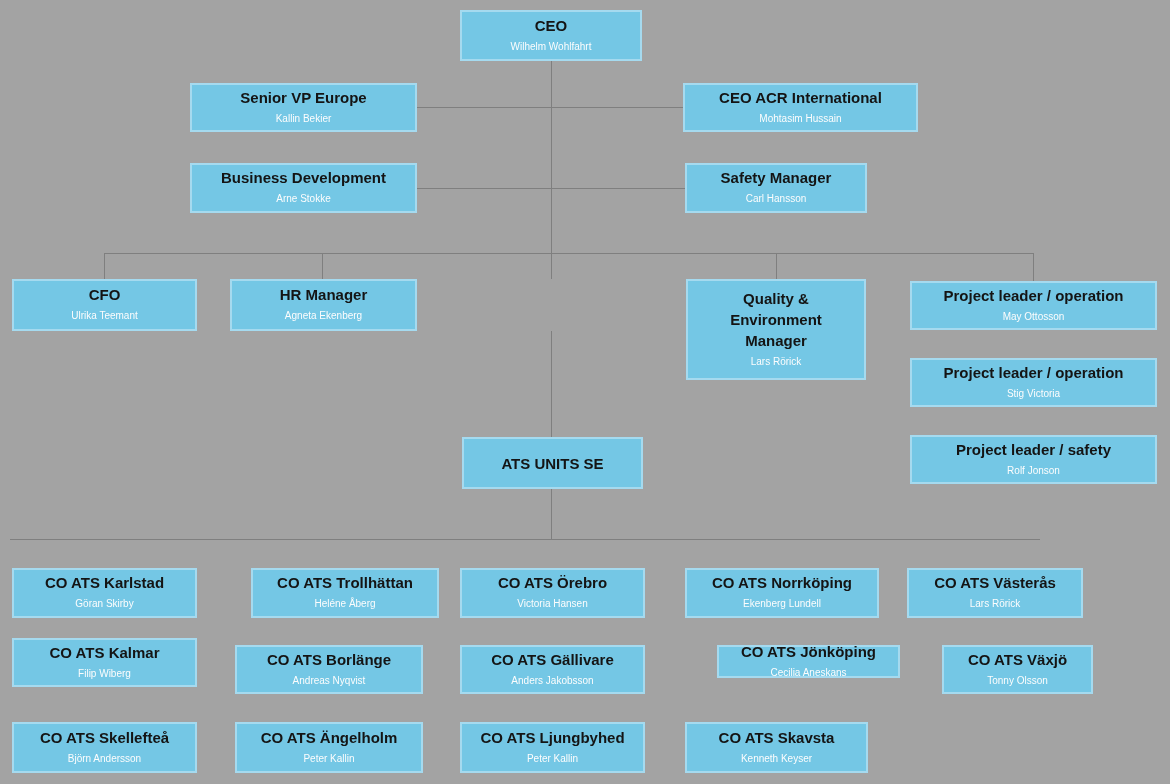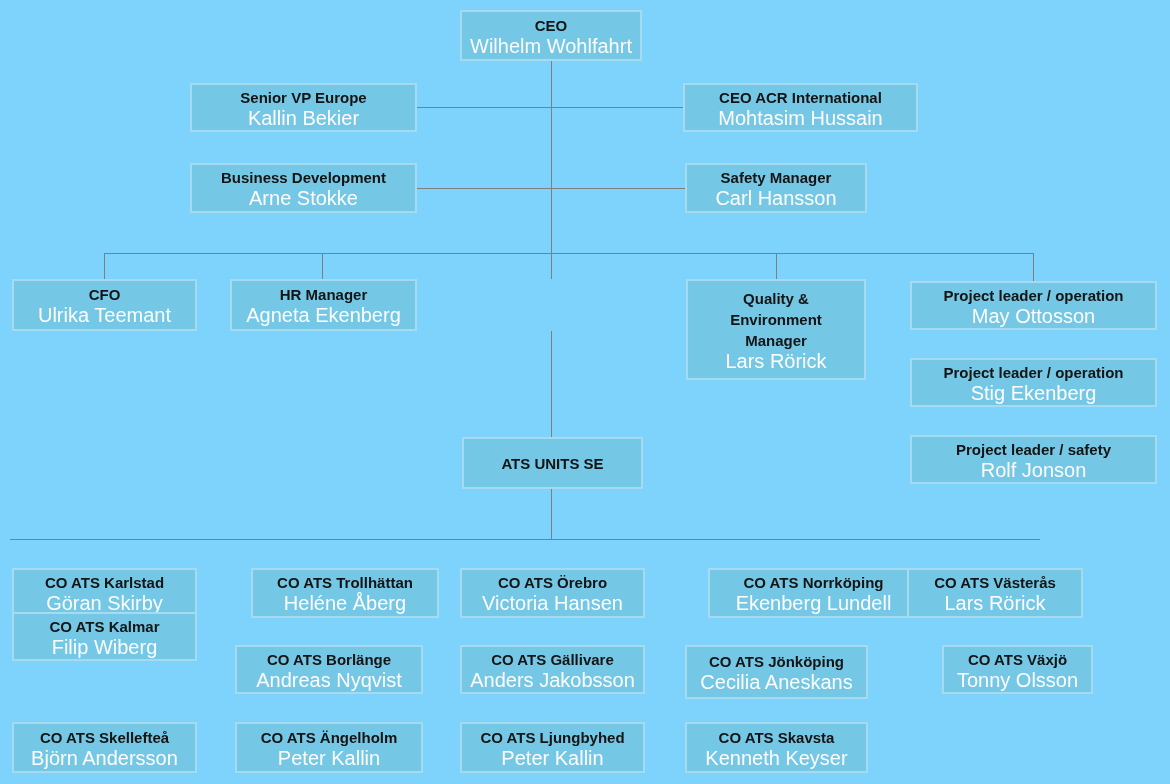--- a/index.html
+++ b/index.html
@@ -1,20 +1,20 @@
 <!DOCTYPE html>
 <html><head>
 <meta charset="utf-8">
 <style>
   html, body { margin: 0; padding: 0; background: #ffffff; }
   .canvas {
     position: relative;
     width: 1170px;
     height: 784px;
-    background: #7dd3fc;
+    background: #a3a3a3;
     font-family: "Liberation Sans", sans-serif;
     overflow: hidden;
   }
   .line { position: absolute; background: #7f7f7f; z-index: 1; }
   .line.h { height: 1px; }
   .line.v { width: 1px; }
   .node {
     position: absolute;
     z-index: 2;
     box-sizing: border-box;
@@ -28,21 +28,21 @@
     padding: 2px 4px;
   }
   .node .title {
     font-weight: bold;
     font-size: 15px;
     line-height: 21px;
     color: #141414;
     white-space: pre-line;
   }
   .node .person {
-    font-size: 20px;
+    font-size: 10px;
     line-height: 21px;
     color: #fdfdfd;
   }
 </style>
 </head>
 <body>
 
 <div class="canvas">
 
   <div class="line v" style="left:551px;top:61px;height:218px"></div>
@@ -93,21 +93,21 @@
 Environment
 Manager</span>
     <span class="person">Lars Rörick</span>
   </div>
   <div class="node" style="left:910px;top:281px;width:247px;height:49px">
     <span class="title">Project leader / operation</span>
     <span class="person">May Ottosson</span>
   </div>
   <div class="node" style="left:910px;top:358px;width:247px;height:49px">
     <span class="title">Project leader / operation</span>
-    <span class="person">Stig Ekenberg</span>
+    <span class="person">Stig Victoria</span>
   </div>
   <div class="node" style="left:910px;top:435px;width:247px;height:49px">
     <span class="title">Project leader / safety</span>
     <span class="person">Rolf Jonson</span>
   </div>
 
   <div class="node" style="left:462px;top:437px;width:181px;height:52px">
     <span class="title">ATS UNITS SE</span>
   </div>
 
@@ -116,42 +116,42 @@
     <span class="person">Göran Skirby</span>
   </div>
   <div class="node" style="left:251px;top:568px;width:188px;height:50px">
     <span class="title">CO ATS Trollhättan</span>
     <span class="person">Heléne Åberg</span>
   </div>
   <div class="node" style="left:460px;top:568px;width:185px;height:50px">
     <span class="title">CO ATS Örebro</span>
     <span class="person">Victoria Hansen</span>
   </div>
-  <div class="node" style="left:708px;top:568px;width:211px;height:50px">
+  <div class="node" style="left:685px;top:568px;width:194px;height:50px">
     <span class="title">CO ATS Norrköping</span>
     <span class="person">Ekenberg Lundell</span>
   </div>
   <div class="node" style="left:907px;top:568px;width:176px;height:50px">
     <span class="title">CO ATS Västerås</span>
     <span class="person">Lars Rörick</span>
   </div>
 
-  <div class="node" style="left:12px;top:612px;width:185px;height:49px">
+  <div class="node" style="left:12px;top:638px;width:185px;height:49px">
     <span class="title">CO ATS Kalmar</span>
     <span class="person">Filip Wiberg</span>
   </div>
   <div class="node" style="left:235px;top:645px;width:188px;height:49px">
     <span class="title">CO ATS Borlänge</span>
     <span class="person">Andreas Nyqvist</span>
   </div>
   <div class="node" style="left:460px;top:645px;width:185px;height:49px">
     <span class="title">CO ATS Gällivare</span>
     <span class="person">Anders Jakobsson</span>
   </div>
-  <div class="node" style="left:685px;top:645px;width:183px;height:54px">
+  <div class="node" style="left:717px;top:645px;width:183px;height:33px">
     <span class="title">CO ATS Jönköping</span>
     <span class="person">Cecilia Aneskans</span>
   </div>
   <div class="node" style="left:942px;top:645px;width:151px;height:49px">
     <span class="title">CO ATS Växjö</span>
     <span class="person">Tonny Olsson</span>
   </div>
 
   <div class="node" style="left:12px;top:722px;width:185px;height:51px">
     <span class="title">CO ATS Skellefteå</span>

